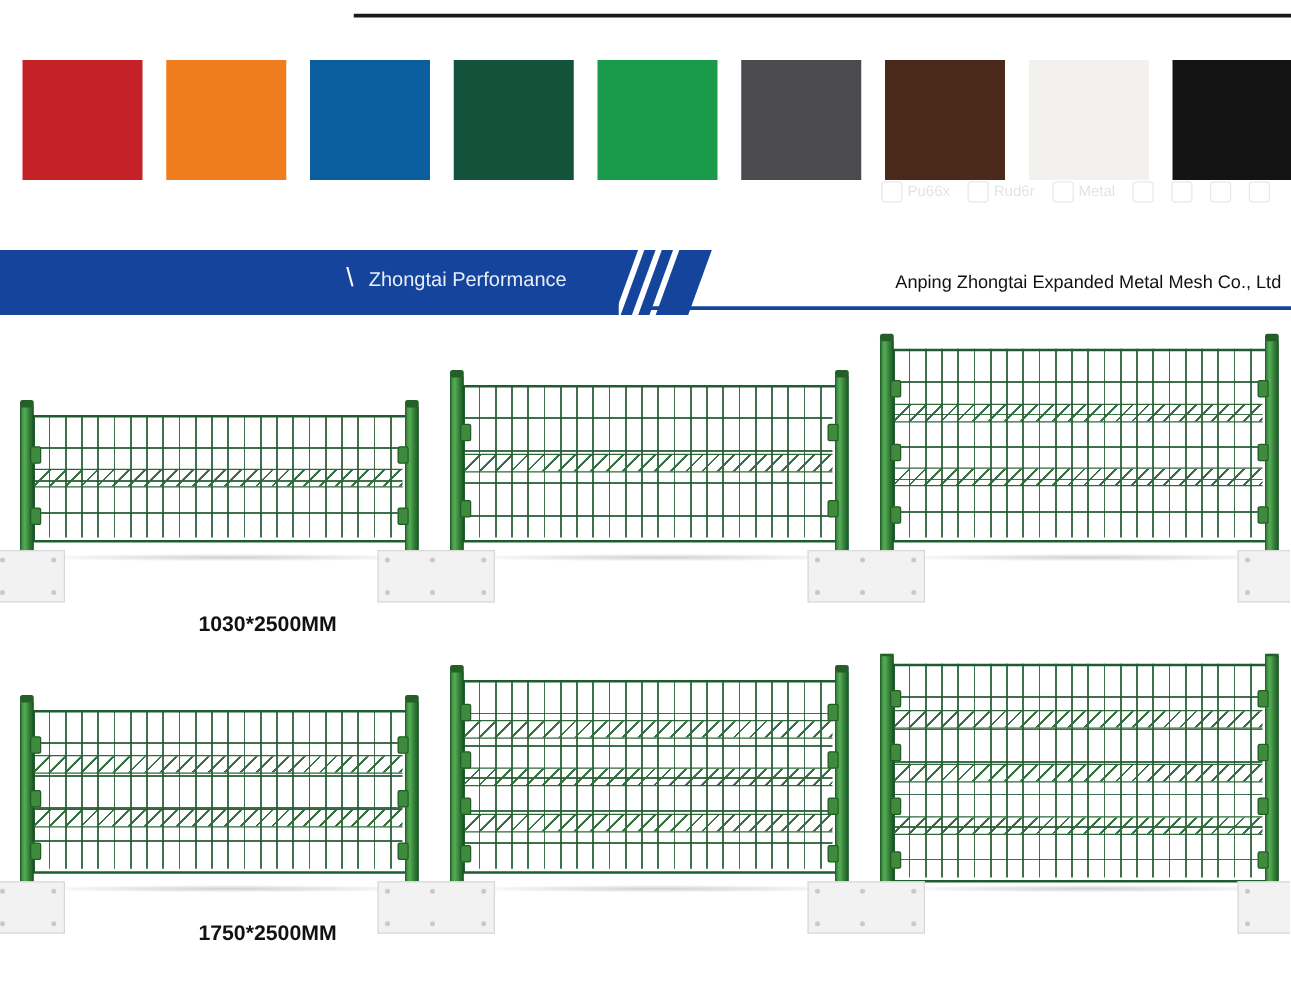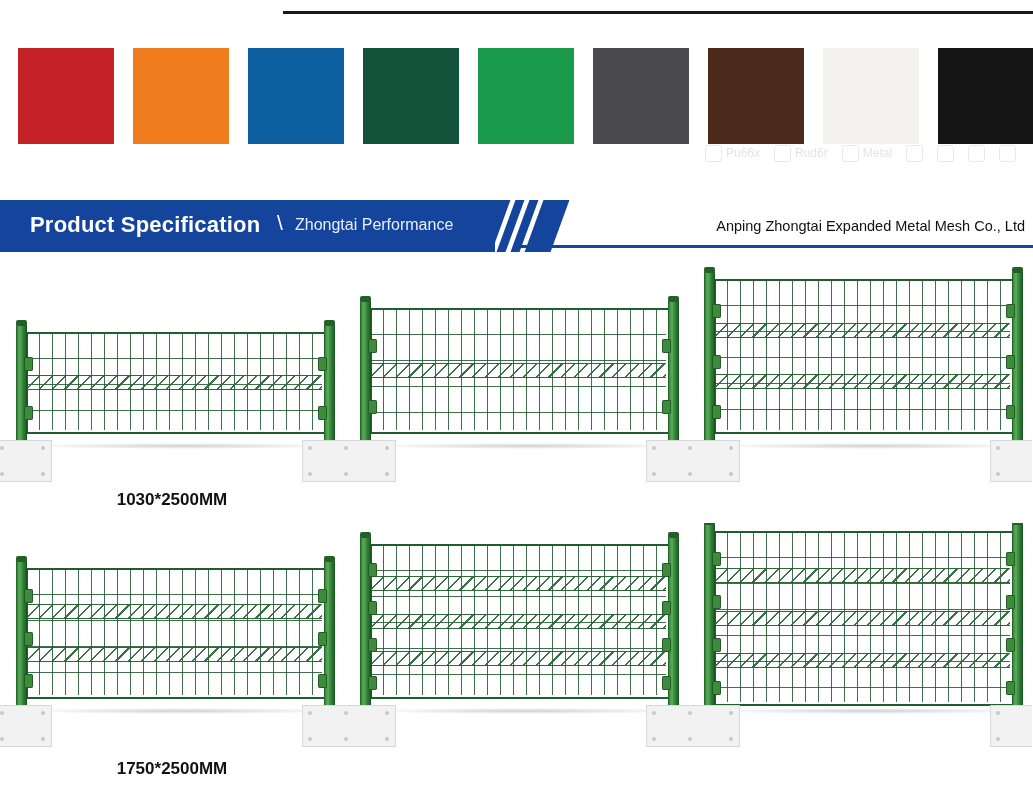--- a/index.html
+++ b/index.html
@@ -57,21 +57,21 @@
   }
   .banner-underline{
     position:absolute;left:520px;top:45px;width:513px;height:3px;background:#14449b;
   }
 
   
   .grid{position:absolute;left:0;top:258px;width:1033px;height:530px;}
   .cell{position:absolute;}
   .cell .caption{
     position:absolute;left:0;width:100%;text-align:center;
-    font-size:17px;font-weight:bold;color:#111;
+    font-size:17px;font-weight:bold;color:#111;padding-left:42px;
   }
   .photo{position:absolute;left:0;top:0;width:100%;height:100%;overflow:hidden;background:#ffffff;}
   .panel-wrap{position:absolute;}
   .mesh{
     position:absolute;left:0;top:0;width:100%;height:100%;
     background-image:
       repeating-linear-gradient(to right, rgba(30,86,45,.85) 0 1.4px, rgba(255,255,255,0) 1.4px 13px),
       repeating-linear-gradient(to bottom, rgba(30,86,45,.85) 0 1.4px, rgba(255,255,255,0) 1.4px 26px);
     background-color:#ffffff;
   }
@@ -152,21 +152,20 @@
 </div>
 
 <div class="banner">
   <div class="banner-blue"></div>
   <div class="banner-slant"></div>
   <div class="banner-stripes">
     <div class="stripe" style="left:6px"></div>
     <div class="stripe" style="left:20px"></div>
     <div class="stripe" style="left:34px"></div>
   </div>
-  <div class="banner-title">Product Specification</div>
   <div class="banner-slash">\</div>
   <div class="banner-sub">Zhongtai Performance</div>
   <div class="banner-company">Anping Zhongtai Expanded Metal Mesh Co., Ltd</div>
   <div class="banner-underline"></div>
 </div>
 
 <div class="grid" id="product-grid">
     <div class="cell" style="left: 0px; top: 0px; width: 344px; height: 265px;">
       <div class="photo">
         <div class="shadow" style="left: 20px; top: 185px; width: 326px;"></div>
@@ -286,21 +285,21 @@
           <div class="post-cap"></div>
         </div>
         <div class="clamp" style="left: 318px; top: 66px;"></div>
         <div class="clamp" style="left: 318px; top: 109px;"></div>
         <div class="clamp" style="left: 318px; top: 151px;"></div>
         <div class="base" style="left: 302px; top: 182px; width: 56px; height: 40px;">
           <div class="base-bolt" style="left: 5px; top: 5px;"></div>
           <div class="base-bolt" style="left: 5px; top: 31px;"></div>
         </div>
       </div>
-      <div class="caption" style="top: 236px;">1750*2500MM</div>
+      <div class="caption" style="top: 214px;">1750*2500MM</div>
     </div>
     <div class="cell" style="left: 344px; top: 265px; width: 344px; height: 265px;">
       <div class="photo">
         <div class="shadow" style="left: 20px; top: 185px; width: 326px;"></div>
         <div class="panel-wrap" style="left: 26px; top: 21px; width: 296px; height: 151px;">
           <div class="mesh"></div>
           <div class="mesh-frame"></div>
           <div class="vbend" style="top: 32px;"></div>
           <div class="vbend" style="top: 70px;"></div>
           <div class="vbend" style="top: 107px;"></div>

